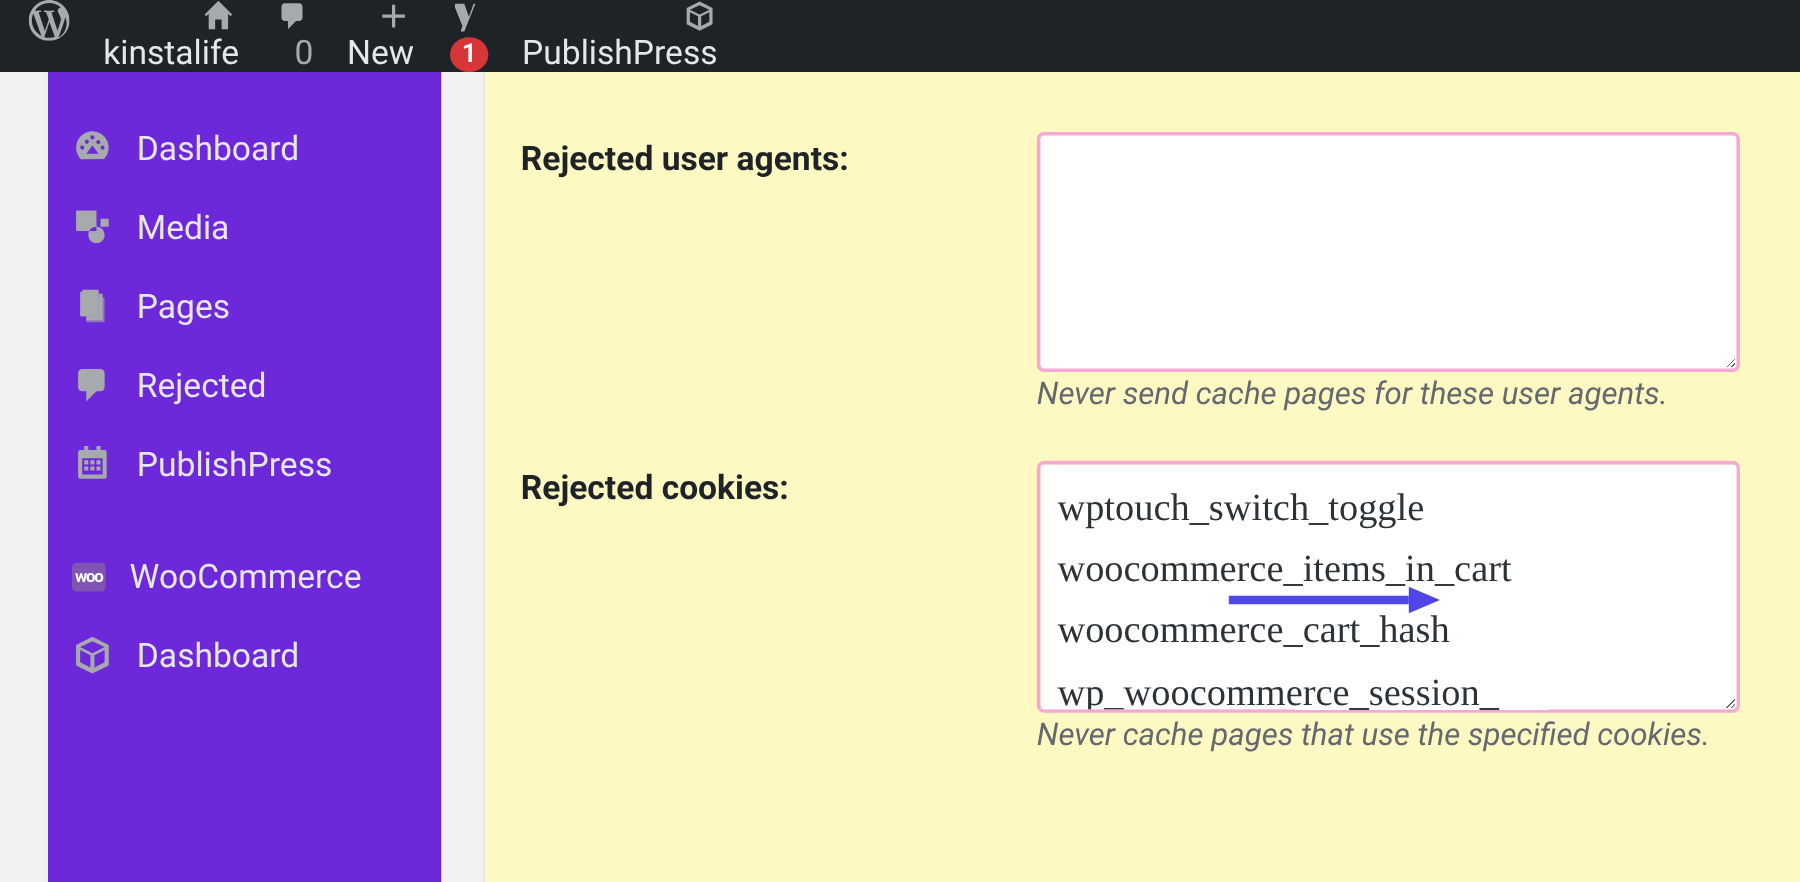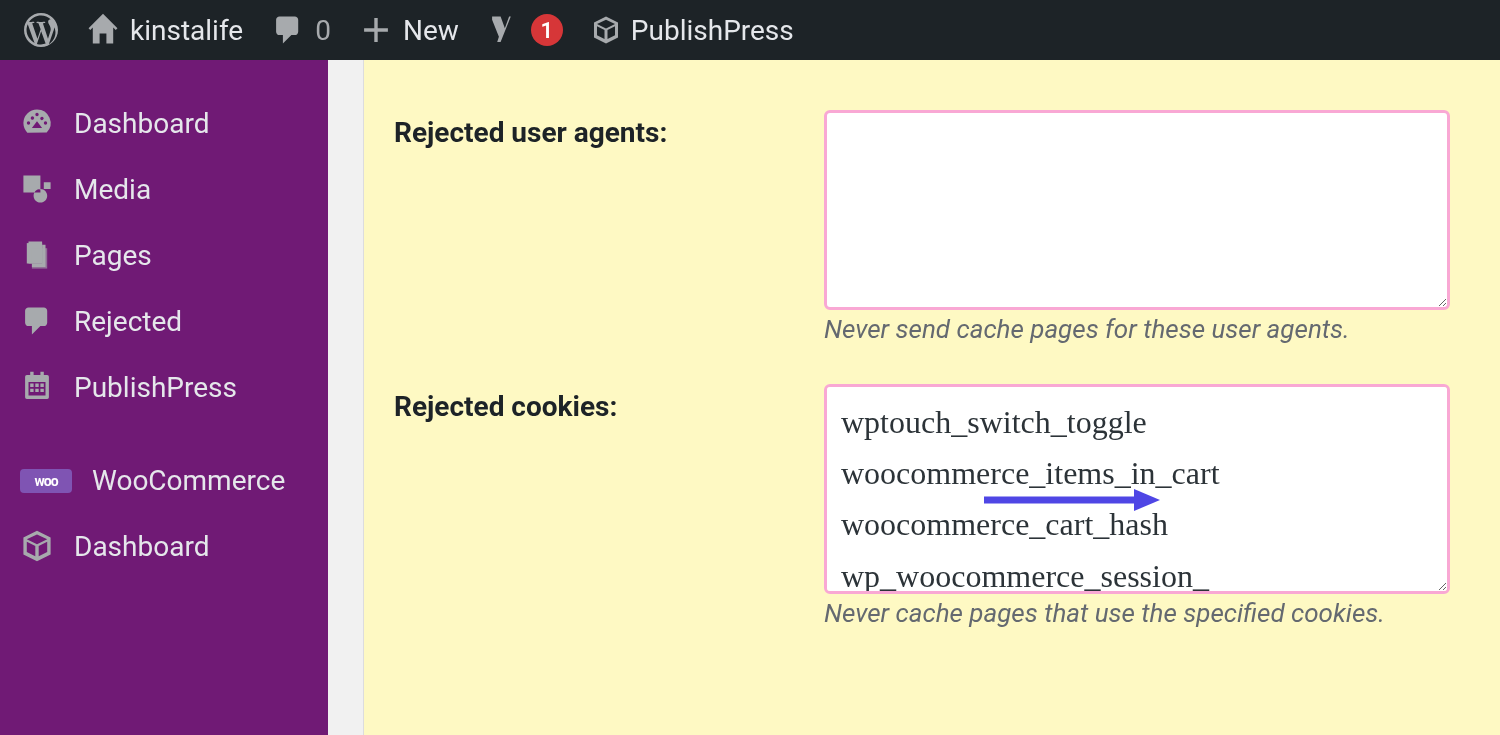--- a/index.html
+++ b/index.html
@@ -1,35 +1,35 @@
 <!DOCTYPE html>
 <html><head>
 <meta charset="utf-8">
 <style>
   * { box-sizing: border-box; margin: 0; padding: 0; }
   html, body { width: 1500px; height: 735px; font-family: -apple-system, BlinkMacSystemFont, "Segoe UI", Roboto, sans-serif; overflow: hidden; }
   body { display: flex; flex-direction: column; background: #f1f1f1; }
 
   
   .topbar { height: 60px; background: #1d2327; color: #c3c4c7; display: flex; align-items: center; padding: 0 10px; font-size: 26px; }
-  .topbar .item { display: flex; align-items: center; gap: 10px; padding: 0 14px; height: 100%; cursor: pointer; }
+  .topbar .item { display: flex; align-items: flex-end; padding: 0 14px; height: 100%; cursor: pointer; flex-direction: column; }
   .topbar .item svg { fill: #a7aaad; }
   .topbar .label { color: #e5e7eb; font-size: 28px; }
   .topbar .count { color: #a7aaad; font-size: 28px; }
   .badge { background: #d63638; color: #fff; border-radius: 50%; width: 32px; height: 32px; display: flex; align-items: center; justify-content: center; font-size: 22px; font-weight: 600; }
 
   
   .main { flex: 1; display: flex; min-height: 0; }
 
   
-  .sidebar { width: 328px; background: #701a75; color: #e5e7eb; padding-top: 30px; }
+  .sidebar { width: 328px; background: #6d28d9; color: #e5e7eb; padding-top: 30px; margin-left: 40px; }
   .side-item { display: flex; align-items: center; gap: 20px; padding: 16px 20px; cursor: pointer; font-size: 28px; color: #e5e7eb; }
   .side-item svg { fill: #a7aaad; width: 34px; height: 34px; flex-shrink: 0; }
   .side-item.group-gap { margin-top: 28px; }
-  .woo-icon { background: #7f54b3; color:#fff; font-weight:700; font-size:14px; width:52px; height:24px; border-radius:4px; display:flex; align-items:center; justify-content:center; letter-spacing: -1px;}
+  .woo-icon { background: #7f54b3; color:#fff; font-weight:700; font-size:14px; width:28px; height:24px; border-radius:4px; display:flex; align-items:center; justify-content:center; letter-spacing: -1px;}
   
   
   .content { flex: 1; background: #f1f1f1; display:flex; }
   .gutter { width: 36px; background: #f1f1f1; border-right: 1px solid #dcdcde; }
   .panel { flex:1; background: #fef9c3; padding: 50px 50px 30px 30px; position: relative; }
   .form-row { display: flex; align-items: flex-start; margin-bottom: 40px; }
   .form-label { width: 430px; font-weight: 700; font-size: 28px; color: #1d2327; padding-top: 6px; }
   .form-field { flex: 1; max-width: 640px; }
   textarea { width: 100%; border: 3px solid #f9a8d4; border-radius: 6px; font-size: 32px; font-family: Liberation Serif, serif; padding: 10px 14px; color: #2c3338; resize: both; line-height: 1.6; }
   .ta-ua { height: 200px; }

